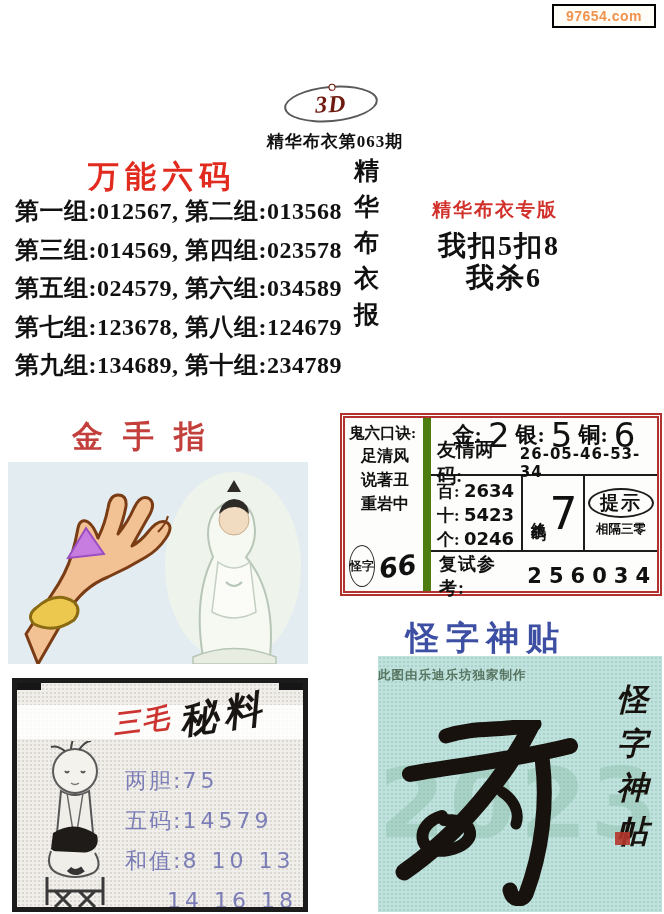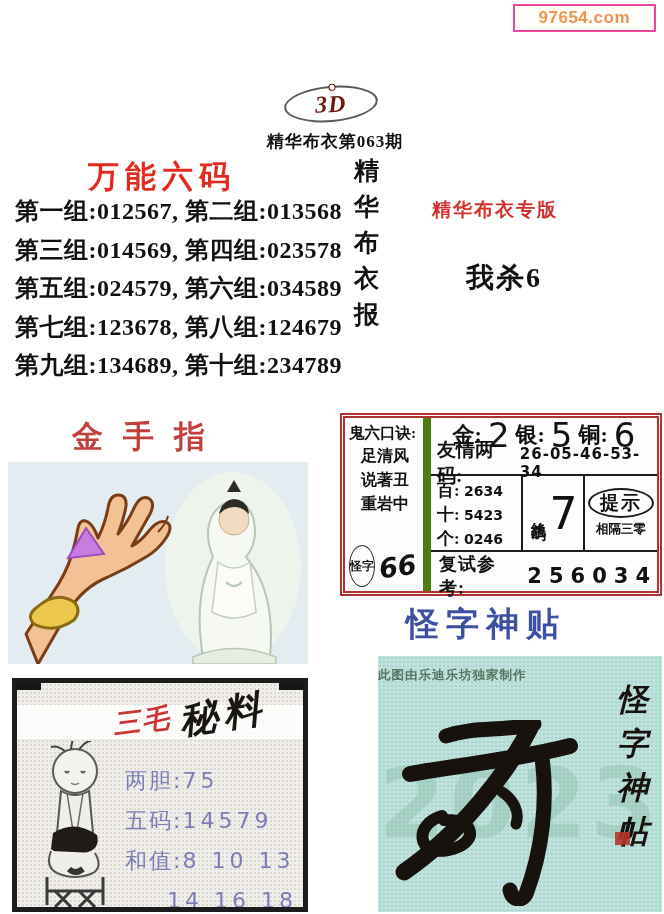--- a/index.html
+++ b/index.html
@@ -1,23 +1,23 @@
 <!DOCTYPE html>
 <html><head>
 <meta charset="utf-8">
 <style>
   * { margin:0; padding:0; box-sizing:border-box; }
   html,body { background:#ffffff; }
   body { font-family:"Liberation Serif","DejaVu Serif",serif; color:#111; }
   .page { position:relative; width:664px; height:914px; background:#fff; overflow:hidden; margin:0 auto; }
 
   
-  .watermark { position:absolute; top:4px; right:8px; border:2px solid #ec4899; color:#ef9450;
-    font-family:"Liberation Sans","DejaVu Sans",sans-serif; font-weight:bold; font-size:17px;
-    padding:2px 24px; background:#fffdf8; letter-spacing:.5px; }
+  .watermark { position:absolute; top:4px; right:8px; border:2px solid #000000; color:#ef9450;
+    font-family:"Liberation Sans","DejaVu Sans",sans-serif; font-weight:bold; font-size:14px;
+    padding:2px 12px; background:#fffdf8; letter-spacing:.5px; }
 
   
   .logo { position:absolute; left:284px; top:86px; width:94px; height:36px; border:2px solid #5a5a5a;
     border-radius:50%; transform:rotate(-5deg); display:flex; align-items:center; justify-content:center; }
   .logo .logo-txt { font-style:italic; font-weight:bold; font-size:24px; color:#6e1a10; transform:rotate(2deg); letter-spacing:1px; }
   .logo .logo-dot { position:absolute; top:-4px; left:44px; width:7px; height:7px; border:1px solid #6e1a10; border-radius:50%; background:#fff; }
   .issue-title { position:absolute; left:220px; top:130px; width:230px; text-align:center; font-weight:bold; font-size:17px; letter-spacing:1px; }
 
   
   .six-title { position:absolute; left:88px; top:156px; font-size:31px; font-weight:bold; color:#e22b1f; letter-spacing:6px; }
@@ -49,33 +49,33 @@
   .gb-right { flex:1; display:flex; flex-direction:column; }
   .gb-metals { height:45px; border-bottom:0; display:flex; align-items:center; justify-content:center; gap:6px; white-space:nowrap; }
   .gb-metals .lbl { font-size:22px; font-weight:bold; }
   .gb-metals .num { font-size:34px; font-weight:500; font-family:"DejaVu Sans",sans-serif; line-height:34px; }
   .gb-friend { height:24px; display:flex; align-items:center; padding-left:6px; gap:4px; border-bottom:2px solid #1c1c1c; }
   .gb-friend .lbl { font-size:19px; font-weight:bold; }
   .gb-friend .codes { font-size:15px; font-weight:bold; font-family:"DejaVu Sans",sans-serif; letter-spacing:1px; }
   .gb-mid { height:76px; display:flex; border-bottom:2px solid #1c1c1c; }
   .gb-bsg { width:92px; border-right:2px solid #1c1c1c; padding:3px 0 0 6px; }
   .gb-bsg .bsg-row { font-size:17px; font-weight:bold; line-height:23px; white-space:nowrap; }
-  .gb-bsg .bsg-row b { font-family:"DejaVu Sans",sans-serif; font-size:14px; letter-spacing:0;text-align:right; }
+  .gb-bsg .bsg-row b { font-family:"DejaVu Sans",sans-serif; font-size:18px; letter-spacing:0;text-align:right; }
   .gb-jue { width:62px; border-right:2px solid #1c1c1c; display:flex; align-items:center; justify-content:center; gap:2px; }
   .gb-jue .jue-lbl { writing-mode:vertical-rl; font-size:15px; font-weight:bold; letter-spacing:2px; }
   .gb-jue .jue-num { font-size:44px; font-weight:500; font-family:"DejaVu Sans",sans-serif; }
   .gb-tishi { flex:1; display:flex; flex-direction:column; align-items:center; justify-content:center; gap:3px; }
   .gb-tishi-oval { border:2px solid #1c1c1c; border-radius:50%; padding:0 10px; font-size:19px; font-weight:bold; letter-spacing:2px; }
   .gb-tishi-note { font-size:12.5px; font-weight:bold; }
   .gb-fushi { flex:1; display:flex; align-items:center; padding-left:8px; gap:27px; }
   .gb-fushi .lbl { font-size:18px; font-weight:bold; letter-spacing:1px; }
   .gb-fushi .val { font-size:21px; font-weight:bold; font-family:"DejaVu Sans",sans-serif; letter-spacing:7px; }
 
   
-  .guaizi-title { position:absolute; left:406px; top:602px; font-size:33px; font-weight:900; color:#3c4fa2; letter-spacing:7px; }
+  .guaizi-title { position:absolute; left:406px; top:616px; font-size:33px; font-weight:900; color:#3c4fa2; letter-spacing:7px; }
 
   
   .sanmao { position:absolute; left:12px; top:678px; width:296px; height:234px; border:5px solid #1c1c1c;
      background:#f0eeea; background-image:radial-gradient(#dcd8d0 1px, transparent 1px); background-size:4px 4px; overflow:hidden; }
   .sm-corner { position:absolute; width:26px; height:9px; background:#161616; }
   .sm-strip { position:absolute; left:0; top:22px; width:100%; height:34px; background:rgba(255,255,255,.85); }
   .sm-title-red { position:absolute; left:96px; top:20px; font-size:27px; font-weight:900; color:#cc3430; font-style:italic; transform:rotate(-7deg); letter-spacing:2px; }
   .sm-title-black { position:absolute; left:162px; top:6px; font-size:38px; font-weight:900; color:#191512; font-style:italic; transform:rotate(-9deg); letter-spacing:6px; }
   .sm-lines { position:absolute; left:108px; top:78px; color:#7b7db6; font-family:"DejaVu Sans","Liberation Sans",sans-serif; }
   .sm-line { font-size:22px; line-height:40px; white-space:nowrap; letter-spacing:2px; }
@@ -119,20 +119,21 @@
 
   <div class="v-banner">
     <span>精</span>
     <span>华</span>
     <span>布</span>
     <span>衣</span>
     <span>报</span>
   </div>
 
   <div class="sp-title">精华布衣专版</div>
+  <div class="sp-line1">我扣5扣8</div>
   <div class="sp-line2">我杀6</div>
 
   <div class="gf-title">金手指</div>
   <div class="gf-panel">
     <svg width="300" height="202" viewBox="0 0 300 202">
 
       <ellipse cx="225" cy="105" rx="68" ry="95" fill="#eef3ec"></ellipse>
       <path d="M195 195 Q185 135 205 95 Q195 70 205 52 Q215 38 228 40 Q244 44 246 60 Q250 80 238 95 Q268 130 262 195 Z" fill="#f6f8f2" stroke="#b7c6b6" stroke-width="2"></path>
       <circle cx="226" cy="58" r="15" fill="#f1dcc2" stroke="#c8ab8a" stroke-width="1"></circle>
       <path d="M211 52 Q214 38 226 37 Q240 38 241 52 Q233 44 226 45 Q218 45 211 52 Z" fill="#2e2a28"></path>

